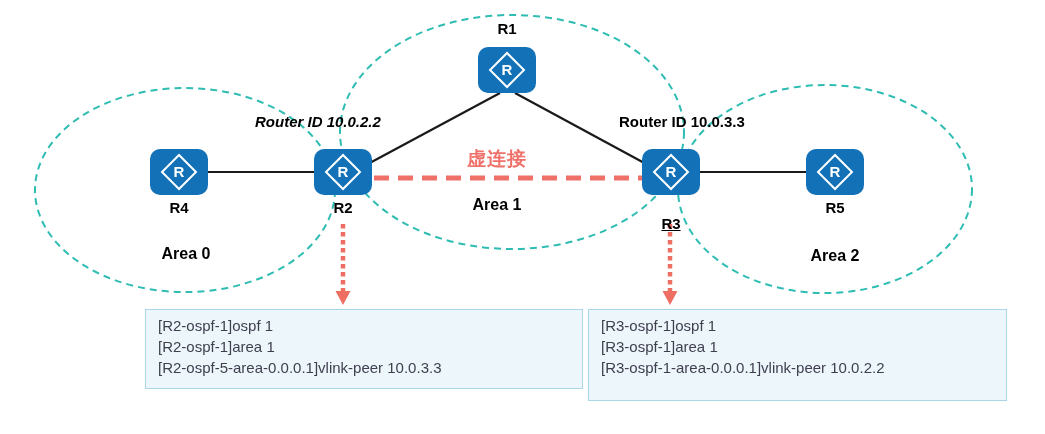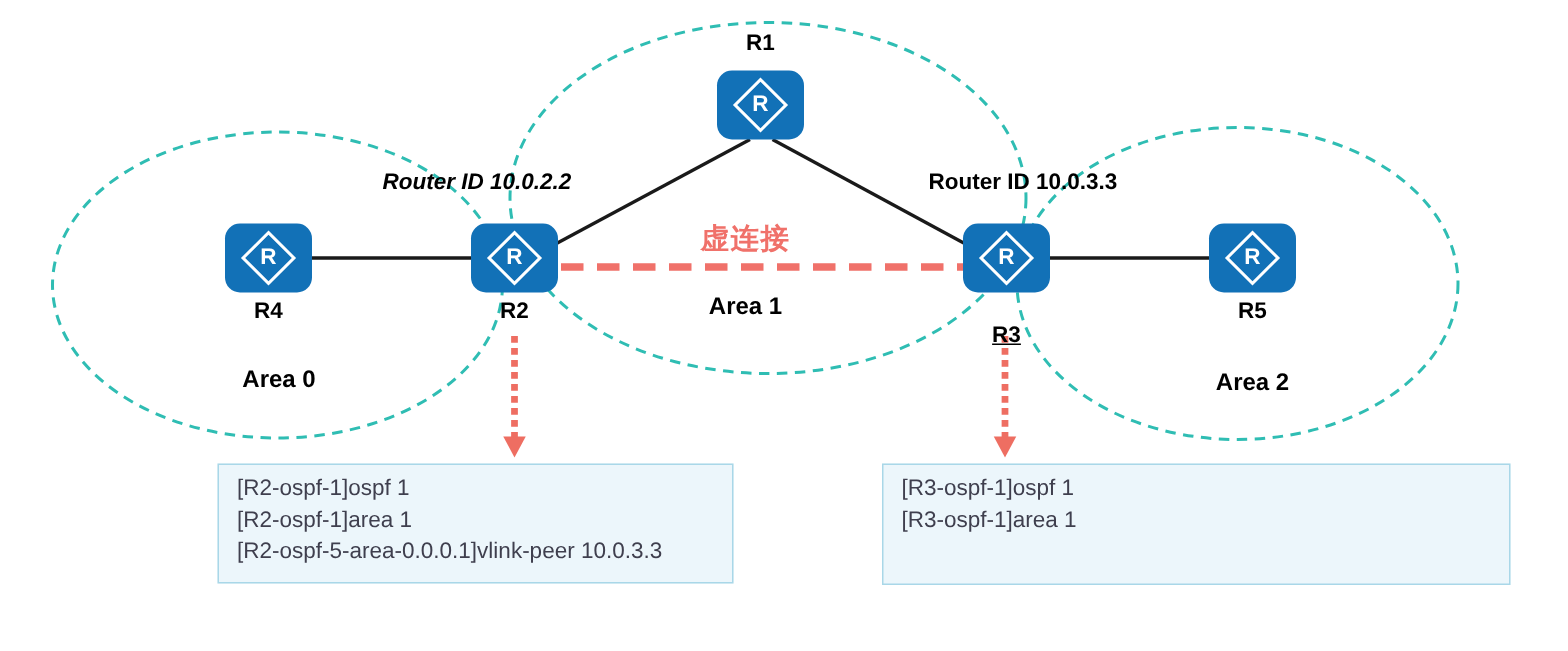--- a/index.html
+++ b/index.html
@@ -86,23 +86,24 @@
   <div class="node-label" style="left:806px;top:187px;">R5</div>
 
   <div class="router-id" style="left:255px;top:101px;font-style:italic;">Router ID 10.0.2.2</div>
   <div class="router-id" style="left:619px;top:101px;">Router ID 10.0.3.3</div>
   <div class="vlink-label">虚连接</div>
 
   <div class="area-label" style="left:146px;top:233px;">Area 0</div>
   <div class="area-label" style="left:457px;top:184px;">Area 1</div>
   <div class="area-label" style="left:795px;top:235px;">Area 2</div>
 
-  <div class="config-box" style="left:145px;top:297px;width:344px;height:80px;">
+  <div class="config-box" style="left:145px;top:297px;width:438px;height:80px;">
     <div>[R2-ospf-1]ospf 1</div>
     <div>[R2-ospf-1]area 1</div>
     <div>[R2-ospf-5-area-0.0.0.1]vlink-peer 10.0.3.3</div>
   </div>
-  <div class="config-box" style="left:588px;top:297px;width:419px;height:81px;">
+  <div class="config-box" style="left:588px;top:297px;width:419px;height:92px;">
     <div>[R3-ospf-1]ospf 1</div>
     <div>[R3-ospf-1]area 1</div>
+    <div>[R3-ospf-1-area-0.0.0.1]vlink-peer 10.0.2.2</div>
   </div>
 
 </div>
 
 </body></html>

